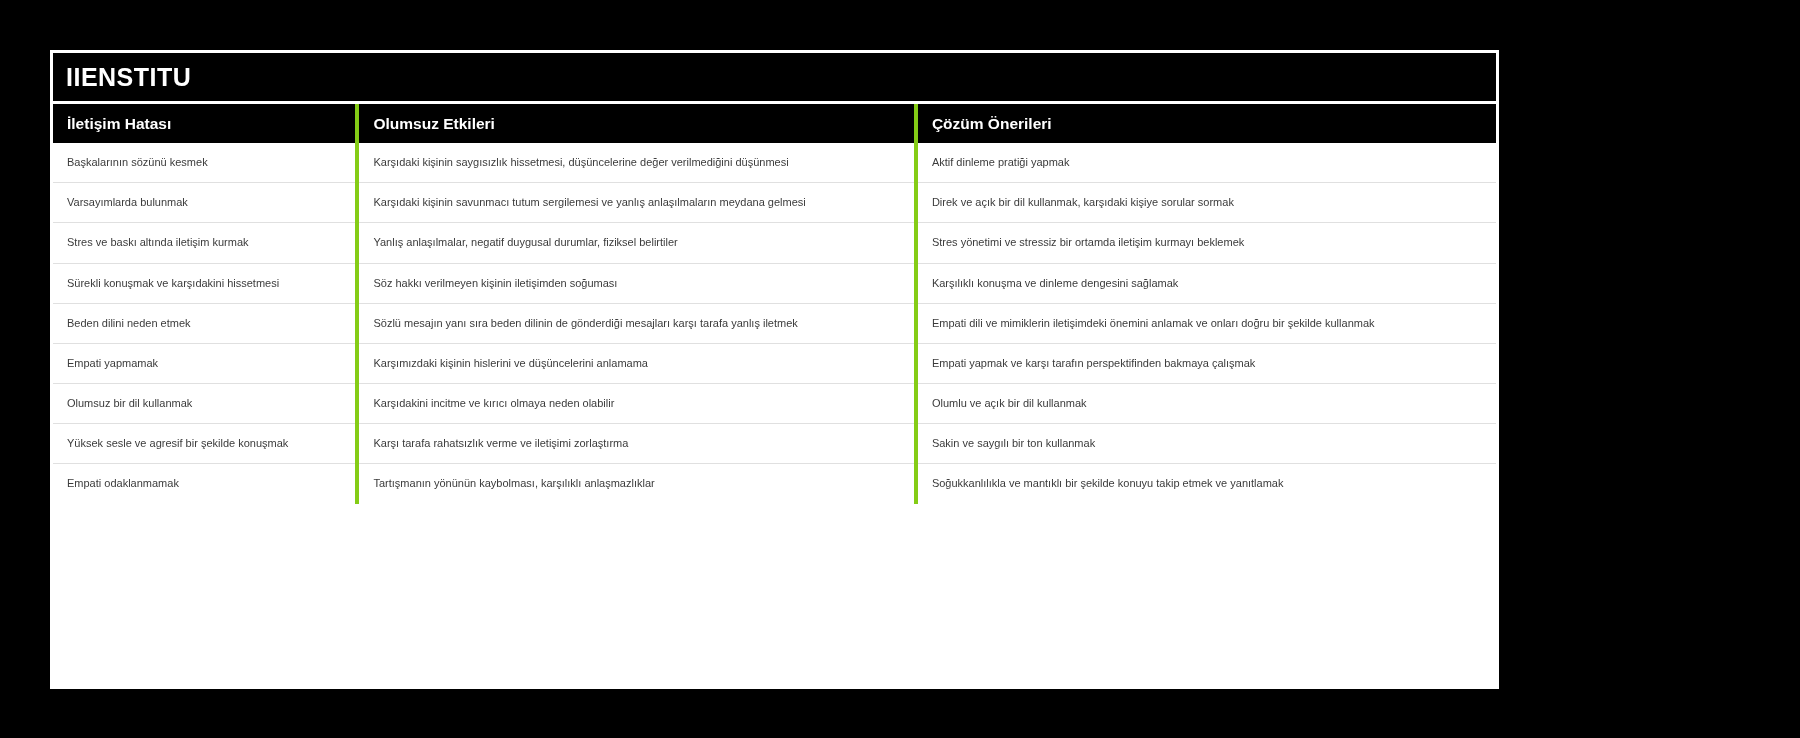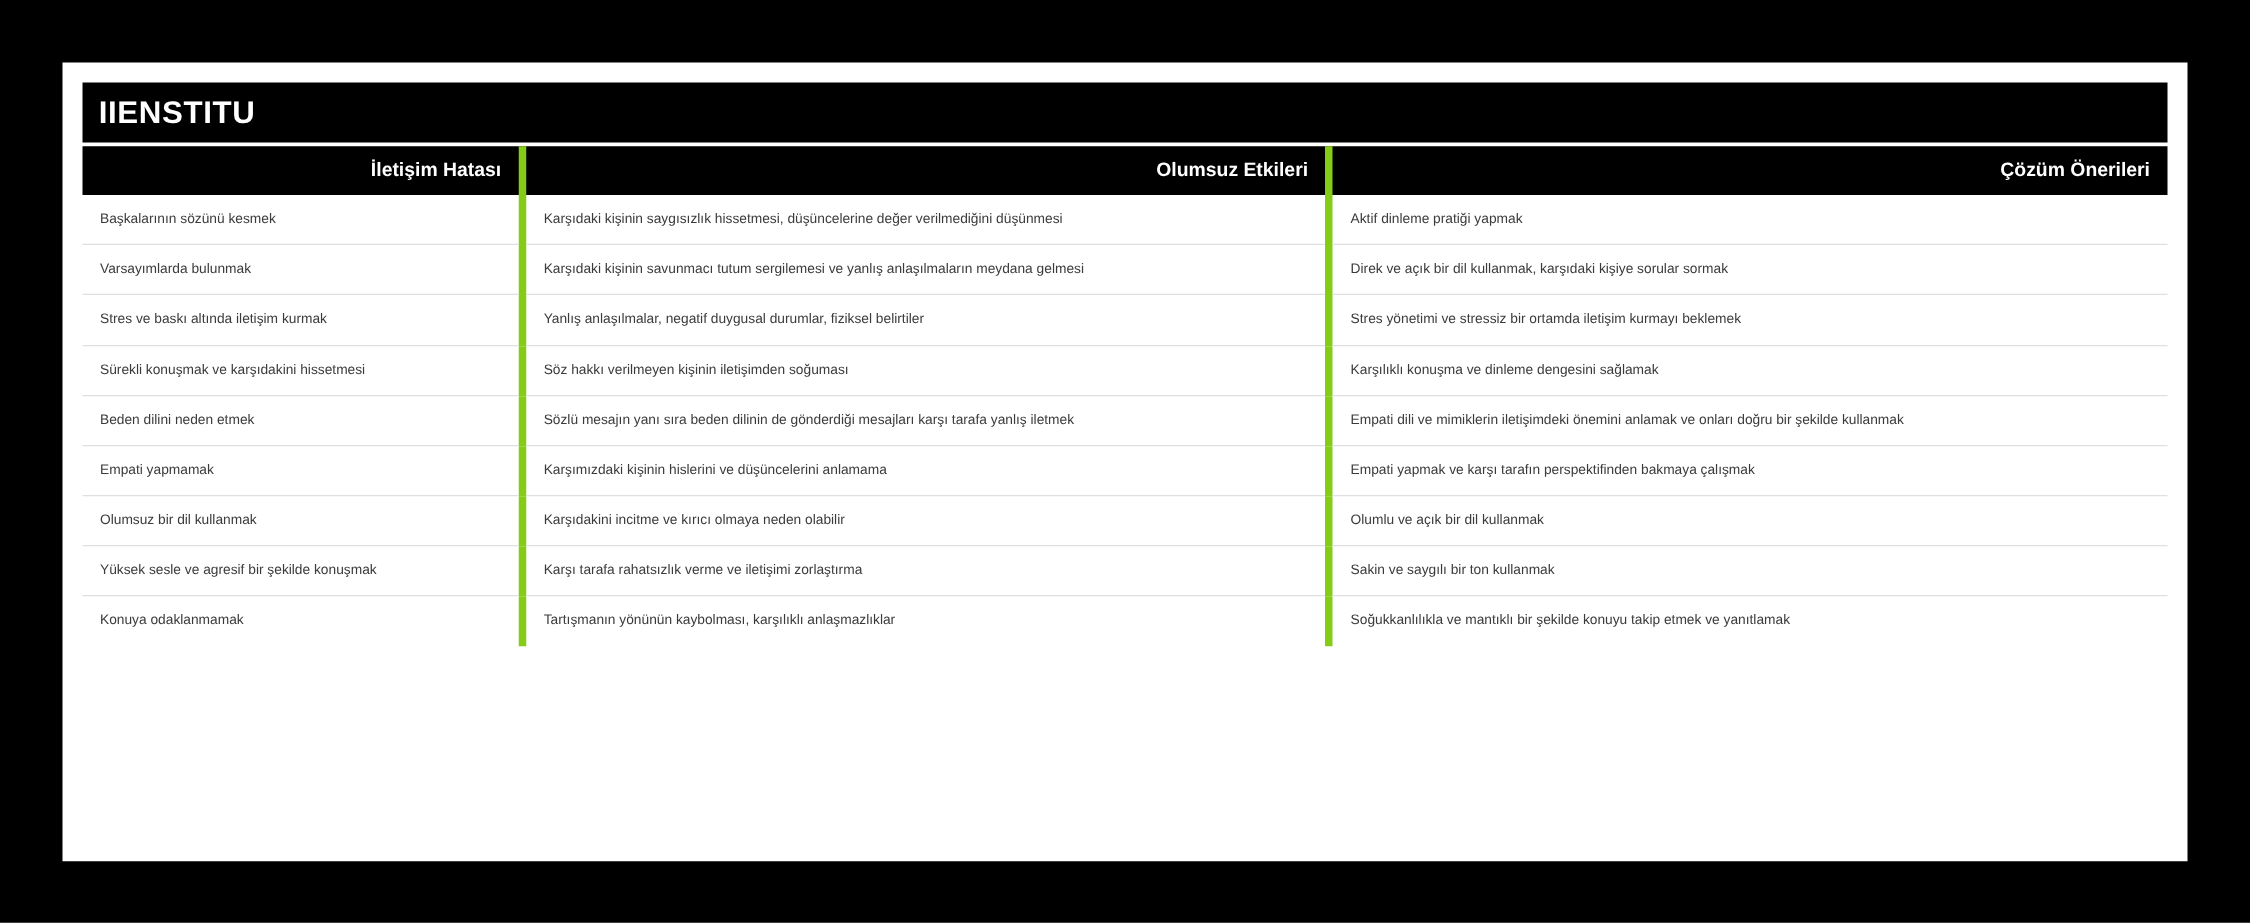--- a/index.html
+++ b/index.html
@@ -5,23 +5,23 @@
   * { box-sizing: border-box; margin: 0; padding: 0; }
   html, body {
     width: 1800px; height: 738px;
     background: #000000;
     font-family: "Liberation Sans", "DejaVu Sans", sans-serif;
     overflow: hidden;
   }
   .card {
     position: absolute;
     left: 50px; top: 50px;
-    width: 1700px; height: 639px;
+    width: 1449px; height: 639px;
     background: #ffffff;
-    padding: 16px;
+    padding: 3px;
     overflow: hidden;
   }
   .title-bar {
     background: #000000;
     color: #ffffff;
     height: 48px;
     line-height: 48px;
     font-size: 25px;
     font-weight: bold;
     padding-left: 13px;
@@ -32,29 +32,29 @@
     width: 100%;
     border-collapse: collapse;
     table-layout: fixed;
   }
   col.c1 { width: 21.1%; }
   col.c2 { width: 38.7%; }
   col.c3 { width: 40.2%; }
   table.mistakes thead th {
     background: #000000;
     color: #ffffff;
-    text-align: right;
+    text-align: left;
     font-size: 15.5px;
     font-weight: bold;
     padding: 10px 14px;
     line-height: 19px;
   }
   table.mistakes th + th,
   table.mistakes td + td {
-    border-left: 6px solid #84cc16;
+    border-left: 4px solid #84cc16;
   }
   table.mistakes tbody td {
     color: #3b3b3b;
     font-size: 11px;
     line-height: 1.38;
     padding: 12px 14px;
     vertical-align: middle;
     background: #ffffff;
   }
   table.mistakes tbody tr + tr td {
@@ -116,20 +116,20 @@
         <td>Olumsuz bir dil kullanmak</td>
         <td>Karşıdakini incitme ve kırıcı olmaya neden olabilir</td>
         <td>Olumlu ve açık bir dil kullanmak</td>
       </tr>
       <tr>
         <td>Yüksek sesle ve agresif bir şekilde konuşmak</td>
         <td>Karşı tarafa rahatsızlık verme ve iletişimi zorlaştırma</td>
         <td>Sakin ve saygılı bir ton kullanmak</td>
       </tr>
       <tr>
-        <td>Konuya odaklanmamak</td>
+        <td>Empati odaklanmamak</td>
         <td>Tartışmanın yönünün kaybolması, karşılıklı anlaşmazlıklar</td>
         <td>Soğukkanlılıkla ve mantıklı bir şekilde konuyu takip etmek ve yanıtlamak</td>
       </tr>
     </tbody>
   </table>
 
 </div>
 
 </body></html>

